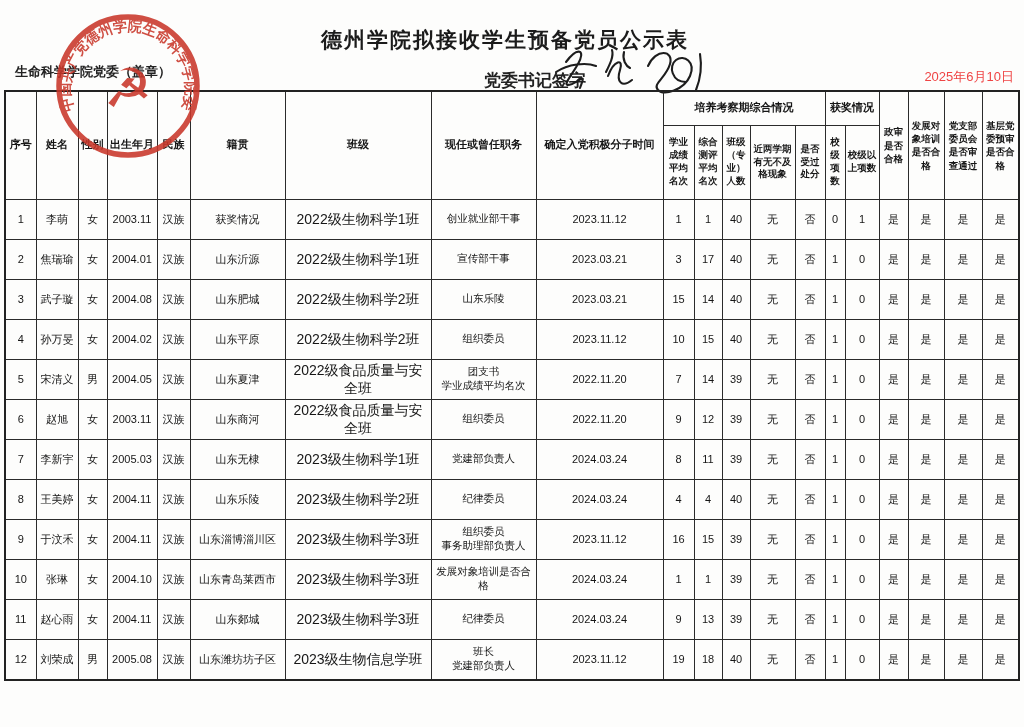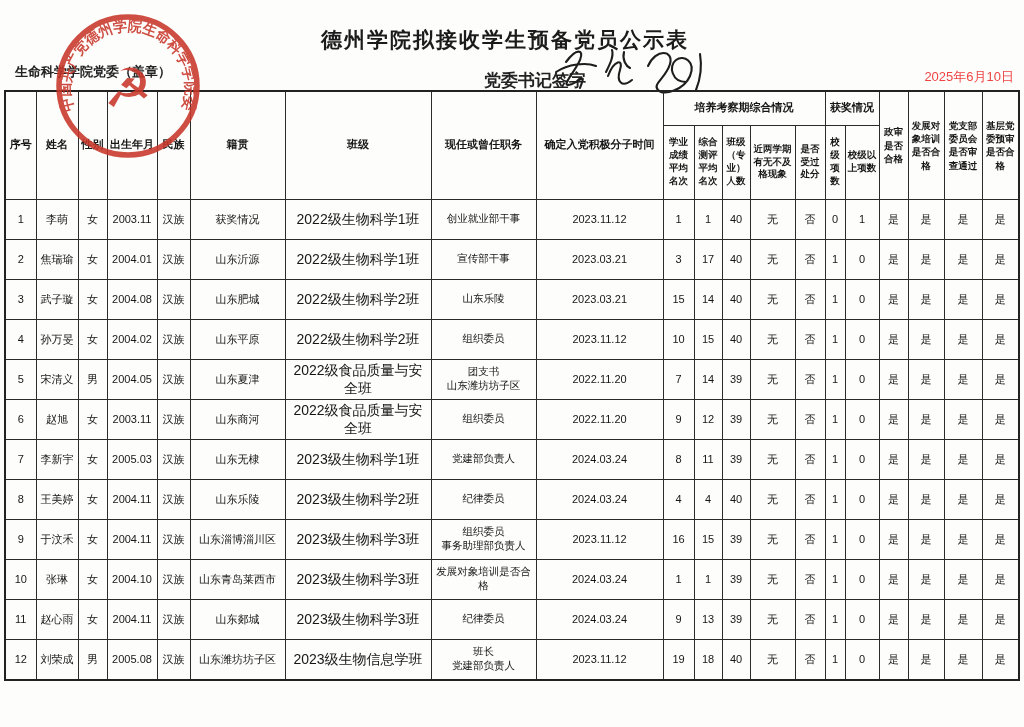--- a/index.html
+++ b/index.html
@@ -226,21 +226,21 @@
       </tr>
       <tr>
         <td class="c-index">5</td>
         <td class="c-name">宋清义</td>
         <td class="c-gender">男</td>
         <td class="c-birth">2004.05</td>
         <td class="c-ethnicity">汉族</td>
         <td class="c-hometown">山东夏津</td>
         <td class="c-class">2022级食品质量与安全班</td>
         <td class="c-position">团支书
-山东潍坊坊子区</td>
+学业成绩平均名次</td>
         <td class="c-activist-date">2022.11.20</td>
         <td class="c-academic-rank">7</td>
         <td class="c-evaluation-rank">14</td>
         <td class="c-class-size">39</td>
         <td class="c-failed-courses">无</td>
         <td class="c-disciplined">否</td>
         <td class="c-school-awards">1</td>
         <td class="c-above-school-awards">0</td>
         <td class="c-political-review">是</td>
         <td class="c-training-qualified">是</td>

